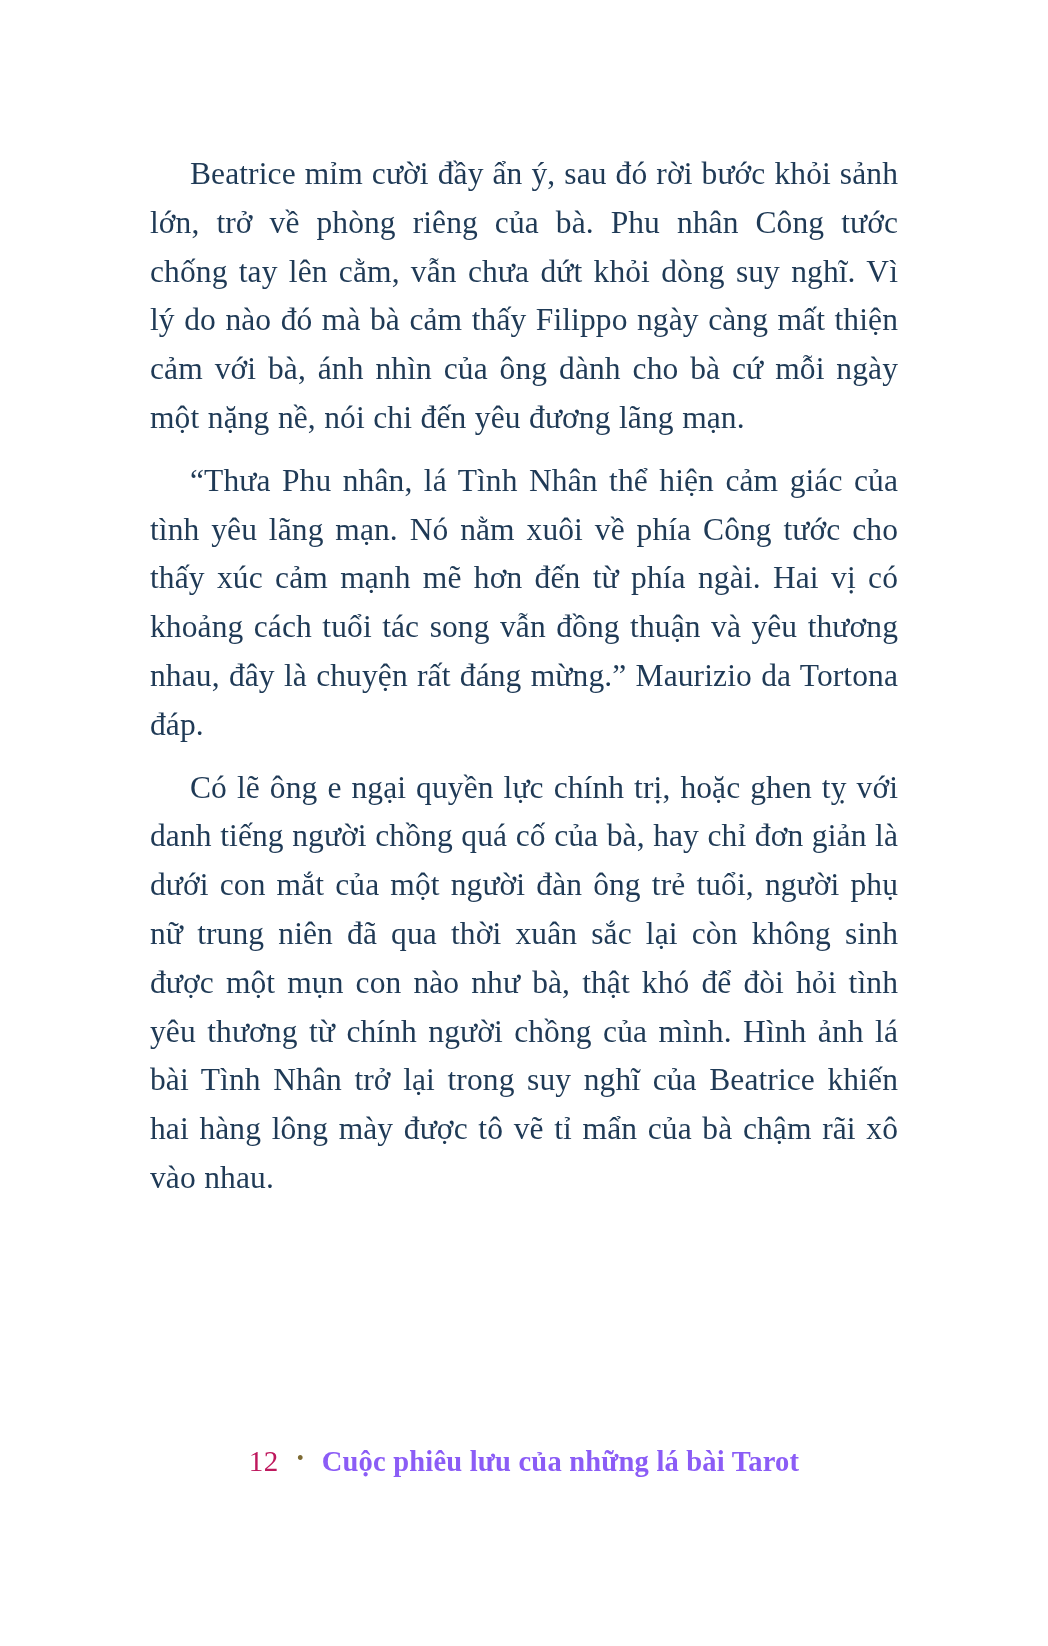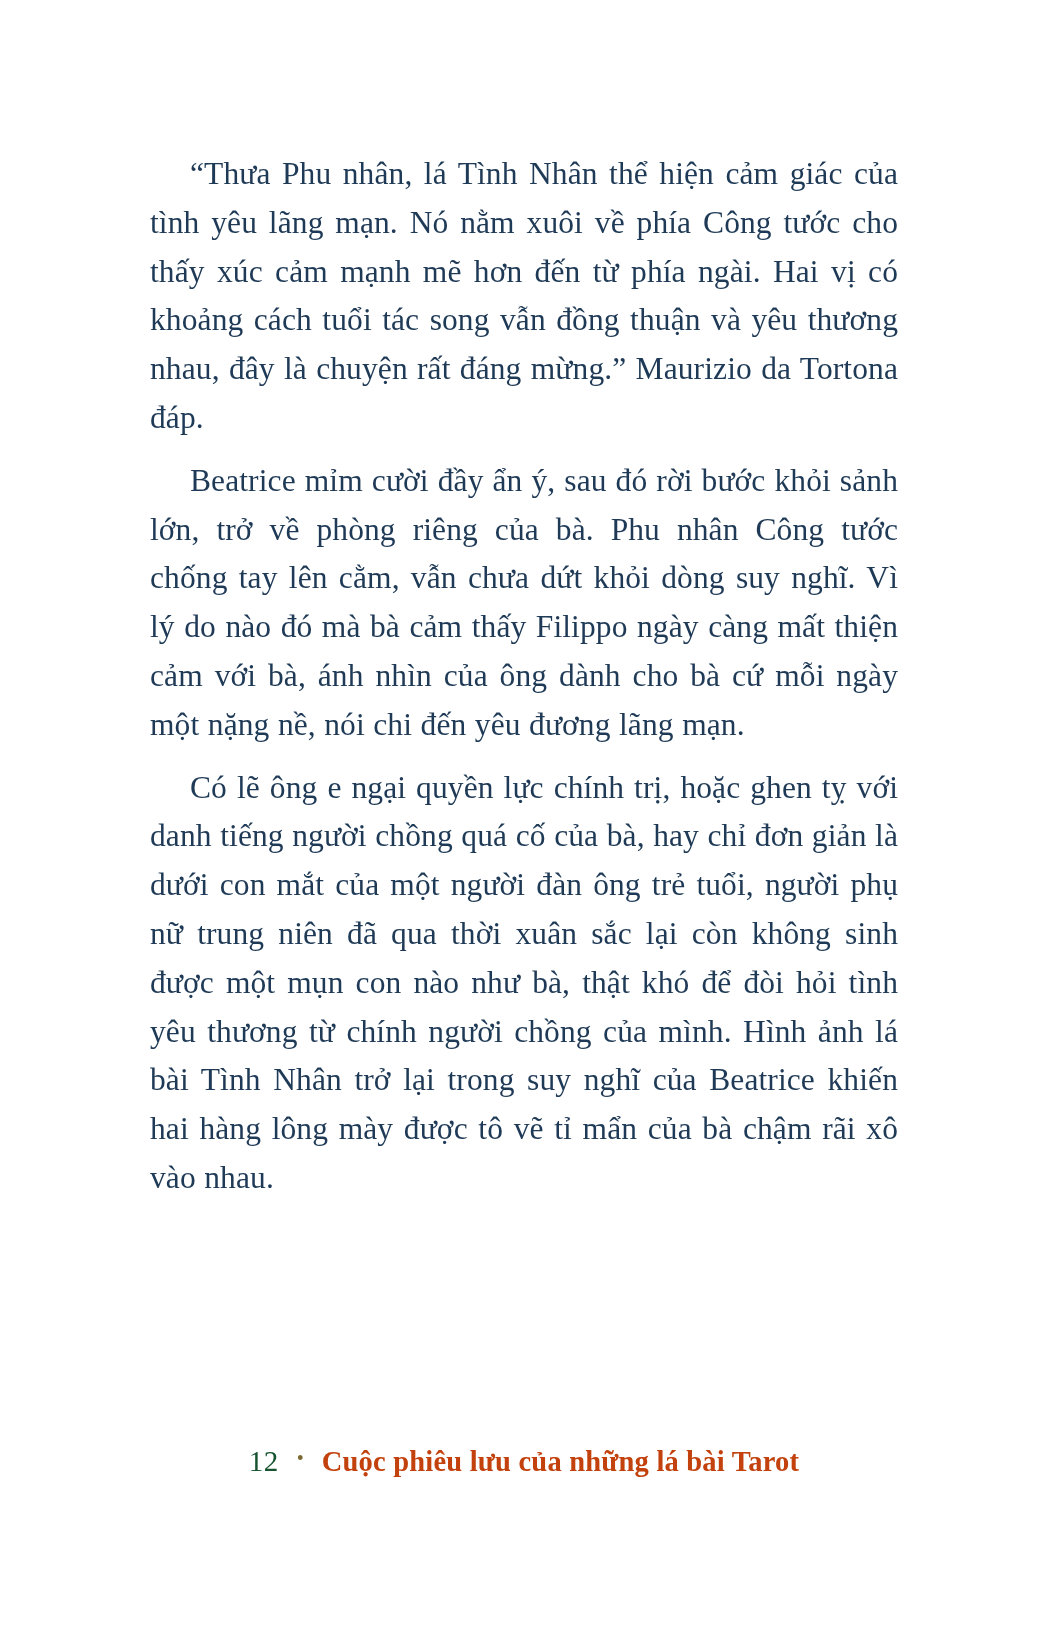--- a/index.html
+++ b/index.html
@@ -46,46 +46,46 @@
     bottom: 168px;
     display: flex;
     align-items: baseline;
     justify-content: center;
     gap: 18px;
     color: #8a7236;
   }
   .footer .page-number {
     font-size: 29px;
     font-family: "Liberation Serif", serif;
-    color: #14532d;
+    color: #be185d;
     letter-spacing: 0.5px;
   }
   .footer .dot {
     font-size: 20px;
     line-height: 1;
     color: #7d6a33;
     position: relative;
     top: -6px;
   }
   .footer .book-title {
     font-size: 28.5px;
     font-weight: bold;
-    color: #c2410c;
+    color: #8b5cf6;
     font-family: "Liberation Serif", serif;
     letter-spacing: 0.2px;
   }
 </style>
 </head>
 <body>
 
 <div class="page">
 
   <div class="body-text">
+    <p class="para">Beatrice mỉm cười đầy ẩn ý, sau đó rời bước khỏi sảnh lớn, trở về phòng riêng của bà. Phu nhân Công tước chống tay lên cằm, vẫn chưa dứt khỏi dòng suy nghĩ. Vì lý do nào đó mà bà cảm thấy Filippo ngày càng mất thiện cảm với bà, ánh nhìn của ông dành cho bà cứ mỗi ngày một nặng nề, nói chi đến yêu đương lãng mạn.</p>
     <p class="para">“Thưa Phu nhân, lá Tình Nhân thể hiện cảm giác của tình yêu lãng mạn. Nó nằm xuôi về phía Công tước cho thấy xúc cảm mạnh mẽ hơn đến từ phía ngài. Hai vị có khoảng cách tuổi tác song vẫn đồng thuận và yêu thương nhau, đây là chuyện rất đáng mừng.” Maurizio da Tortona đáp.</p>
-    <p class="para">Beatrice mỉm cười đầy ẩn ý, sau đó rời bước khỏi sảnh lớn, trở về phòng riêng của bà. Phu nhân Công tước chống tay lên cằm, vẫn chưa dứt khỏi dòng suy nghĩ. Vì lý do nào đó mà bà cảm thấy Filippo ngày càng mất thiện cảm với bà, ánh nhìn của ông dành cho bà cứ mỗi ngày một nặng nề, nói chi đến yêu đương lãng mạn.</p>
     <p class="para">Có lẽ ông e ngại quyền lực chính trị, hoặc ghen tỵ với danh tiếng người chồng quá cố của bà, hay chỉ đơn giản là dưới con mắt của một người đàn ông trẻ tuổi, người phụ nữ trung niên đã qua thời xuân sắc lại còn không sinh được một mụn con nào như bà, thật khó để đòi hỏi tình yêu thương từ chính người chồng của mình. Hình ảnh lá bài Tình Nhân trở lại trong suy nghĩ của Beatrice khiến hai hàng lông mày được tô vẽ tỉ mẩn của bà chậm rãi xô vào nhau.</p>
   </div>
 
   <div class="footer">
     <span class="page-number">12</span>
     <span class="dot">•</span>
     <span class="book-title">Cuộc phiêu lưu của những lá bài Tarot</span>
   </div>
 
 </div>

